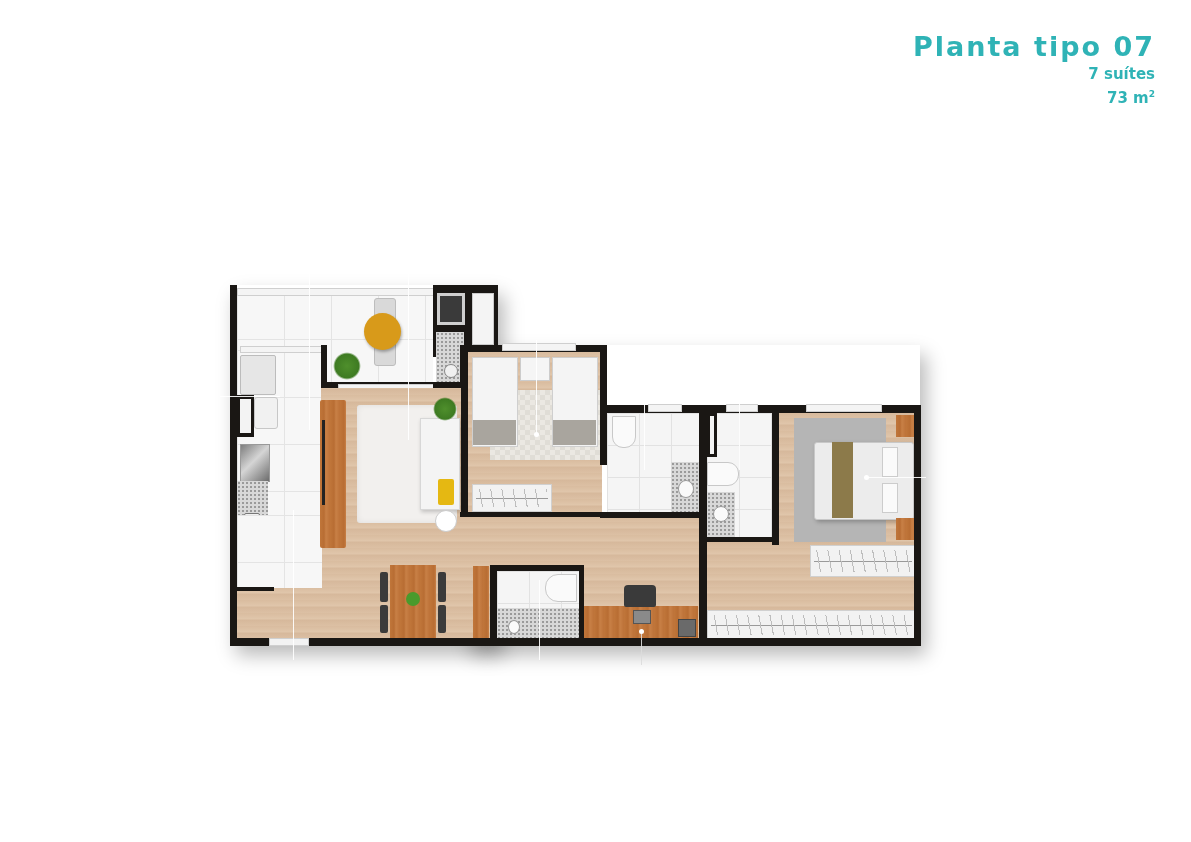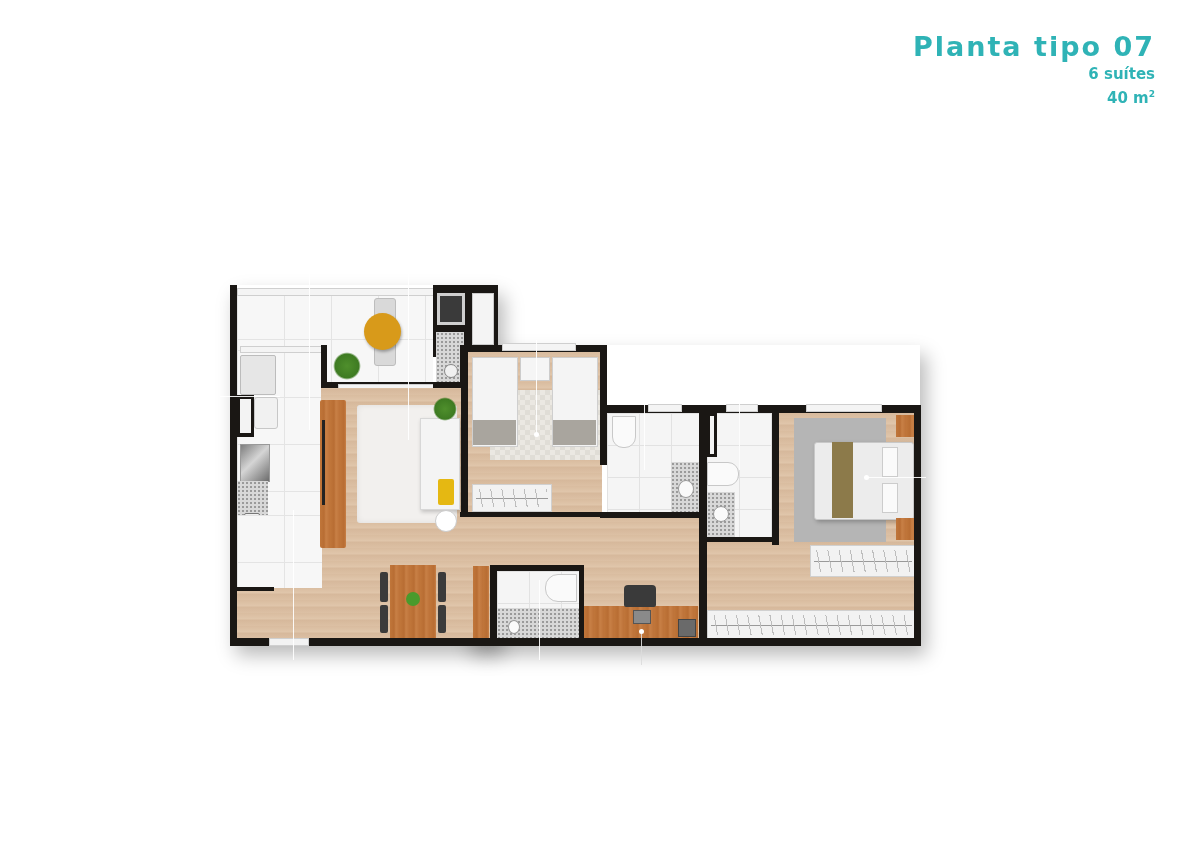--- a/index.html
+++ b/index.html
@@ -24,22 +24,22 @@
   .wardrobe::after { content:""; position:absolute; inset:4px; background:repeating-linear-gradient(80deg,transparent 0px,transparent 5px,#bdbdbd 5px,#bdbdbd 6px,transparent 6px,transparent 11px); }
   .leader { position:absolute; background:#ffffff; width:1px; opacity:0.9; }
   .leader-h { position:absolute; background:#ffffff; height:1px; opacity:0.9; }
   .dot { position:absolute; width:5px; height:5px; border-radius:50%; background:#ffffff; }
 </style>
 </head>
 <body>
 
 <div class="title-block">
   <div class="title">Planta tipo 07</div>
-  <div class="sub">6 suítes</div>
-  <div class="sub"><span>40 m</span><sup>2</sup></div>
+  <div class="sub">7 suítes</div>
+  <div class="sub"><span>73 m</span><sup>2</sup></div>
 </div>
 
 <div class="plan">
 
   <div class="abs shadow" style="left:230px;top:285px;width:268px;height:360px;"></div>
   <div class="abs shadow" style="left:465px;top:345px;width:455px;height:300px;"></div>
 
   <div class="abs tile" style="left:237px;top:292px;width:196px;height:96px;"></div>
   <div class="window" style="left:237px;top:288px;width:196px;height:6px;"></div>
 

